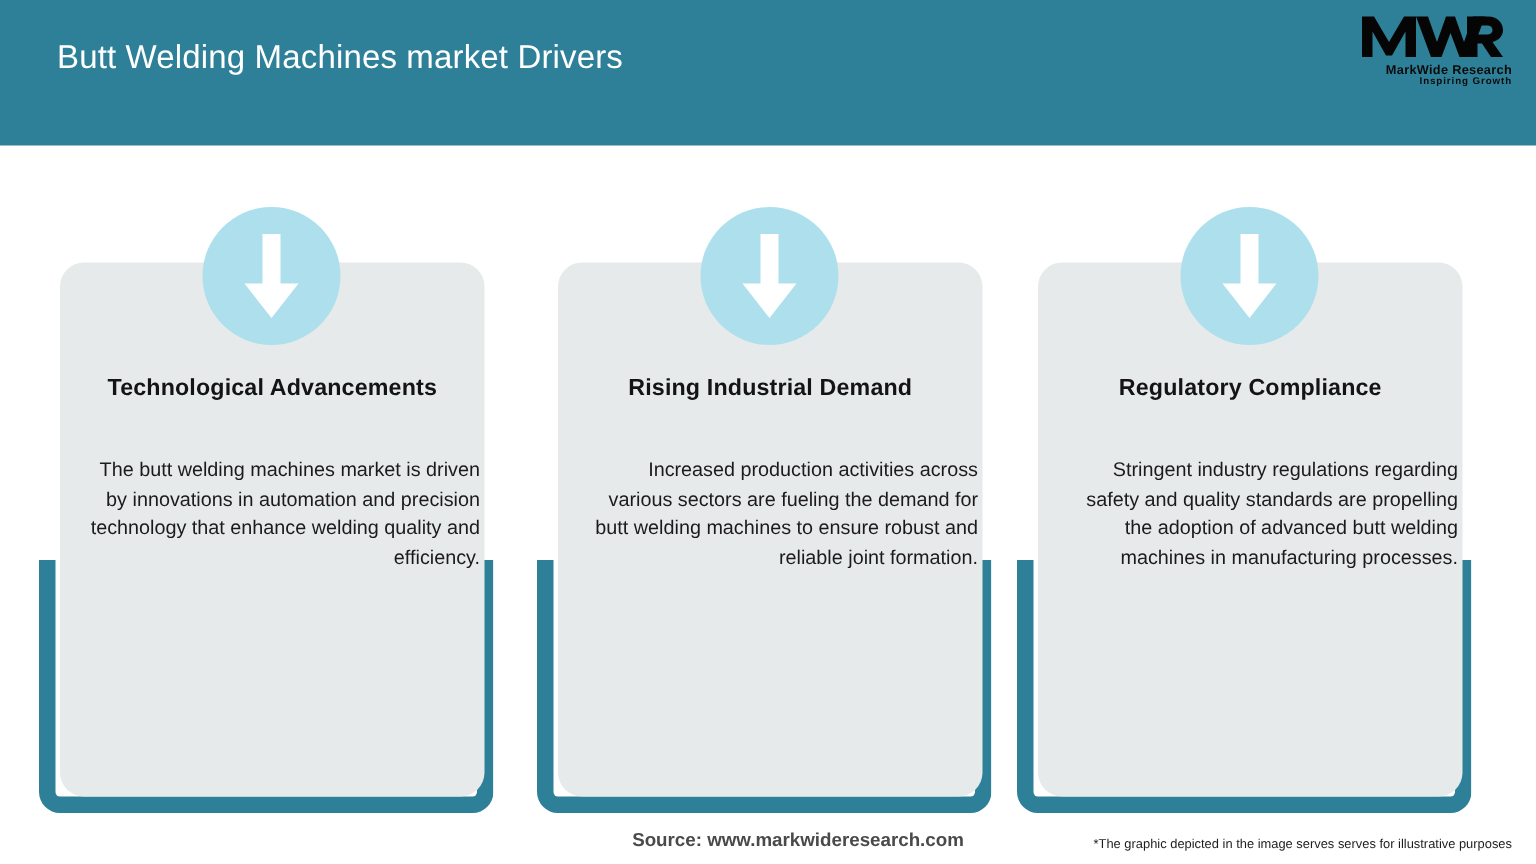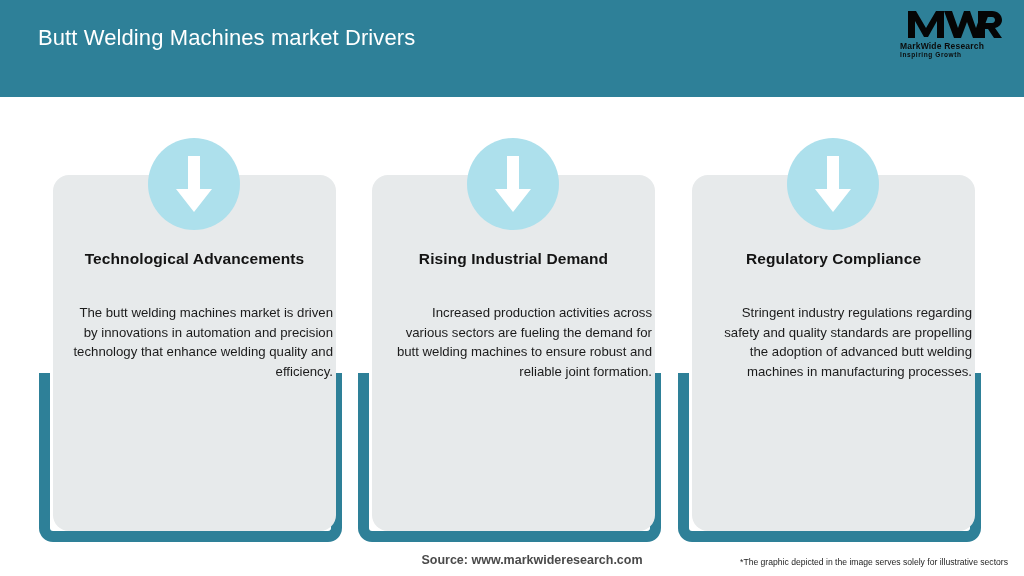--- a/index.html
+++ b/index.html
@@ -39,21 +39,21 @@
     white-space: nowrap;
   }
 
   
   .logo {
     position: absolute;
     right: 16px;
     top: 8px;
     width: 108px;
     height: 54px;
-    text-align: left;
+    text-align: right;
   }
   .logo-mark {
     display: block;
     margin: 0 auto;
     width: 96px;
     height: 32px;
   }
   .logo-name {
     display: block;
     font-size: 8.5px;
@@ -80,21 +80,21 @@
     width: 1024px;
     height: 445px;
   }
 
   .col {
     position: absolute;
     top: 0;
     width: 314px;
     height: 445px;
   }
-  .col-0 { left: 39px; }
+  .col-0 { left: 26px; }
   .col-1 { left: 358px; }
   .col-2 { left: 678px; }
 
   
   .frame {
     position: absolute;
     left: 0;
     top: 276px;
     width: 303px;
     height: 169px;
@@ -236,15 +236,15 @@
         <svg viewBox="0 0 40 57">
           <path d="M14 0 L26 0 L26 33 L38 33 L20 56 L2 33 L14 33 Z" fill="#ffffff"></path>
         </svg>
       </div>
     </div>
 
   </div>
 
   <div class="source">Source: www.markwideresearch.com</div>
 
-  <div class="disclaimer">*The graphic depicted in the image serves solely for illustrative sectors</div>
+  <div class="disclaimer">*The graphic depicted in the image serves serves for illustrative purposes</div>
 
 </div>
 
 </body></html>

